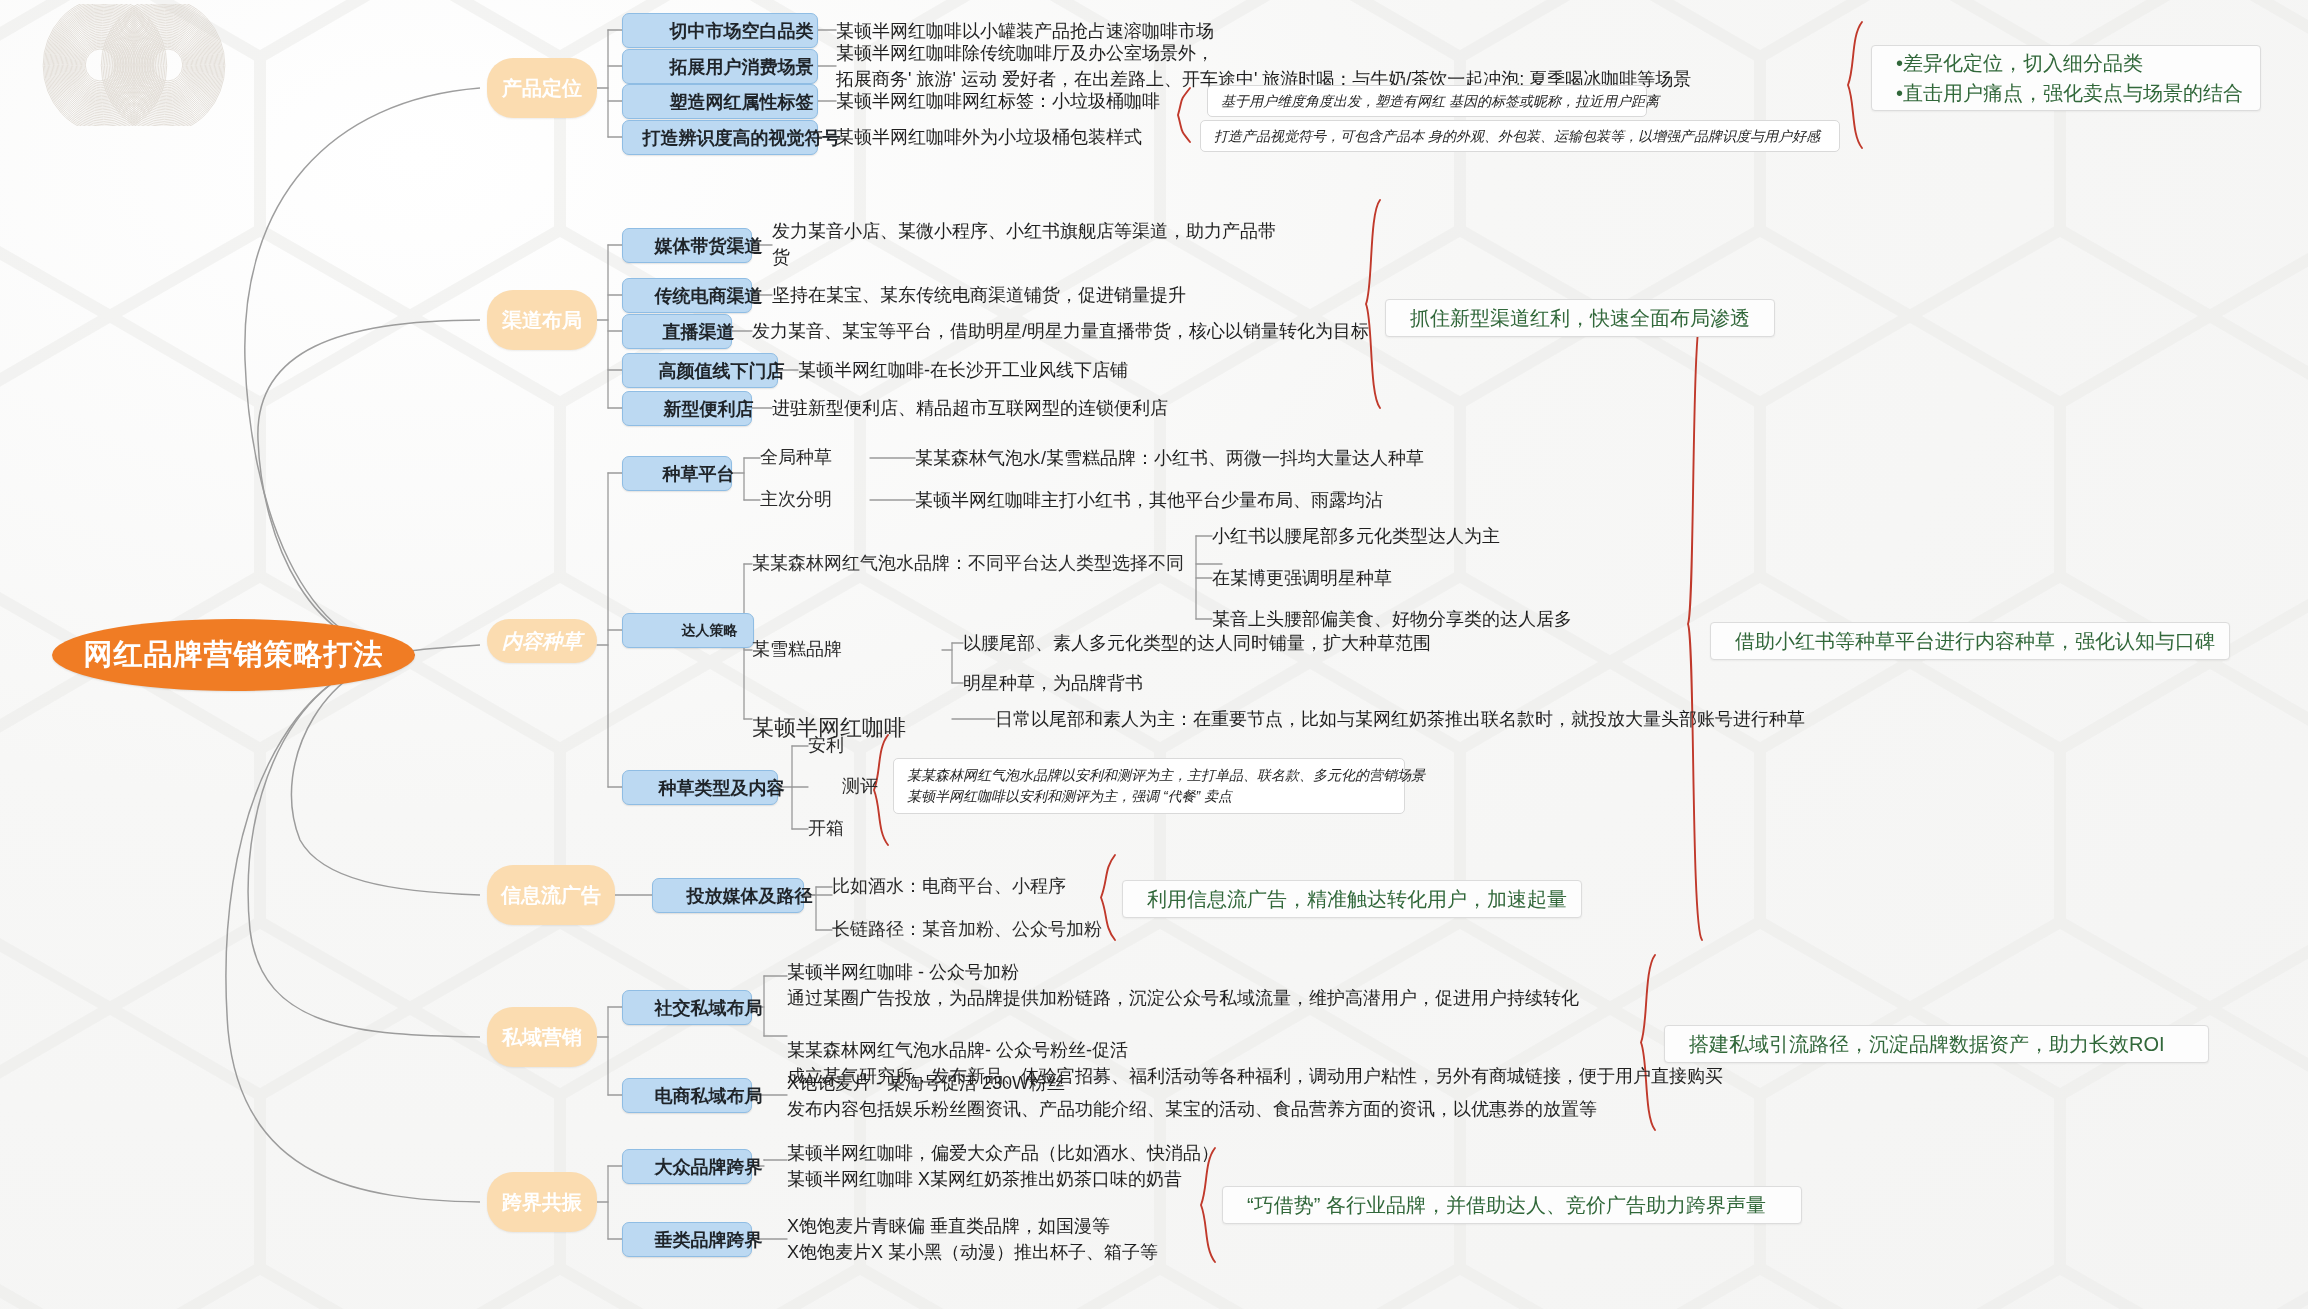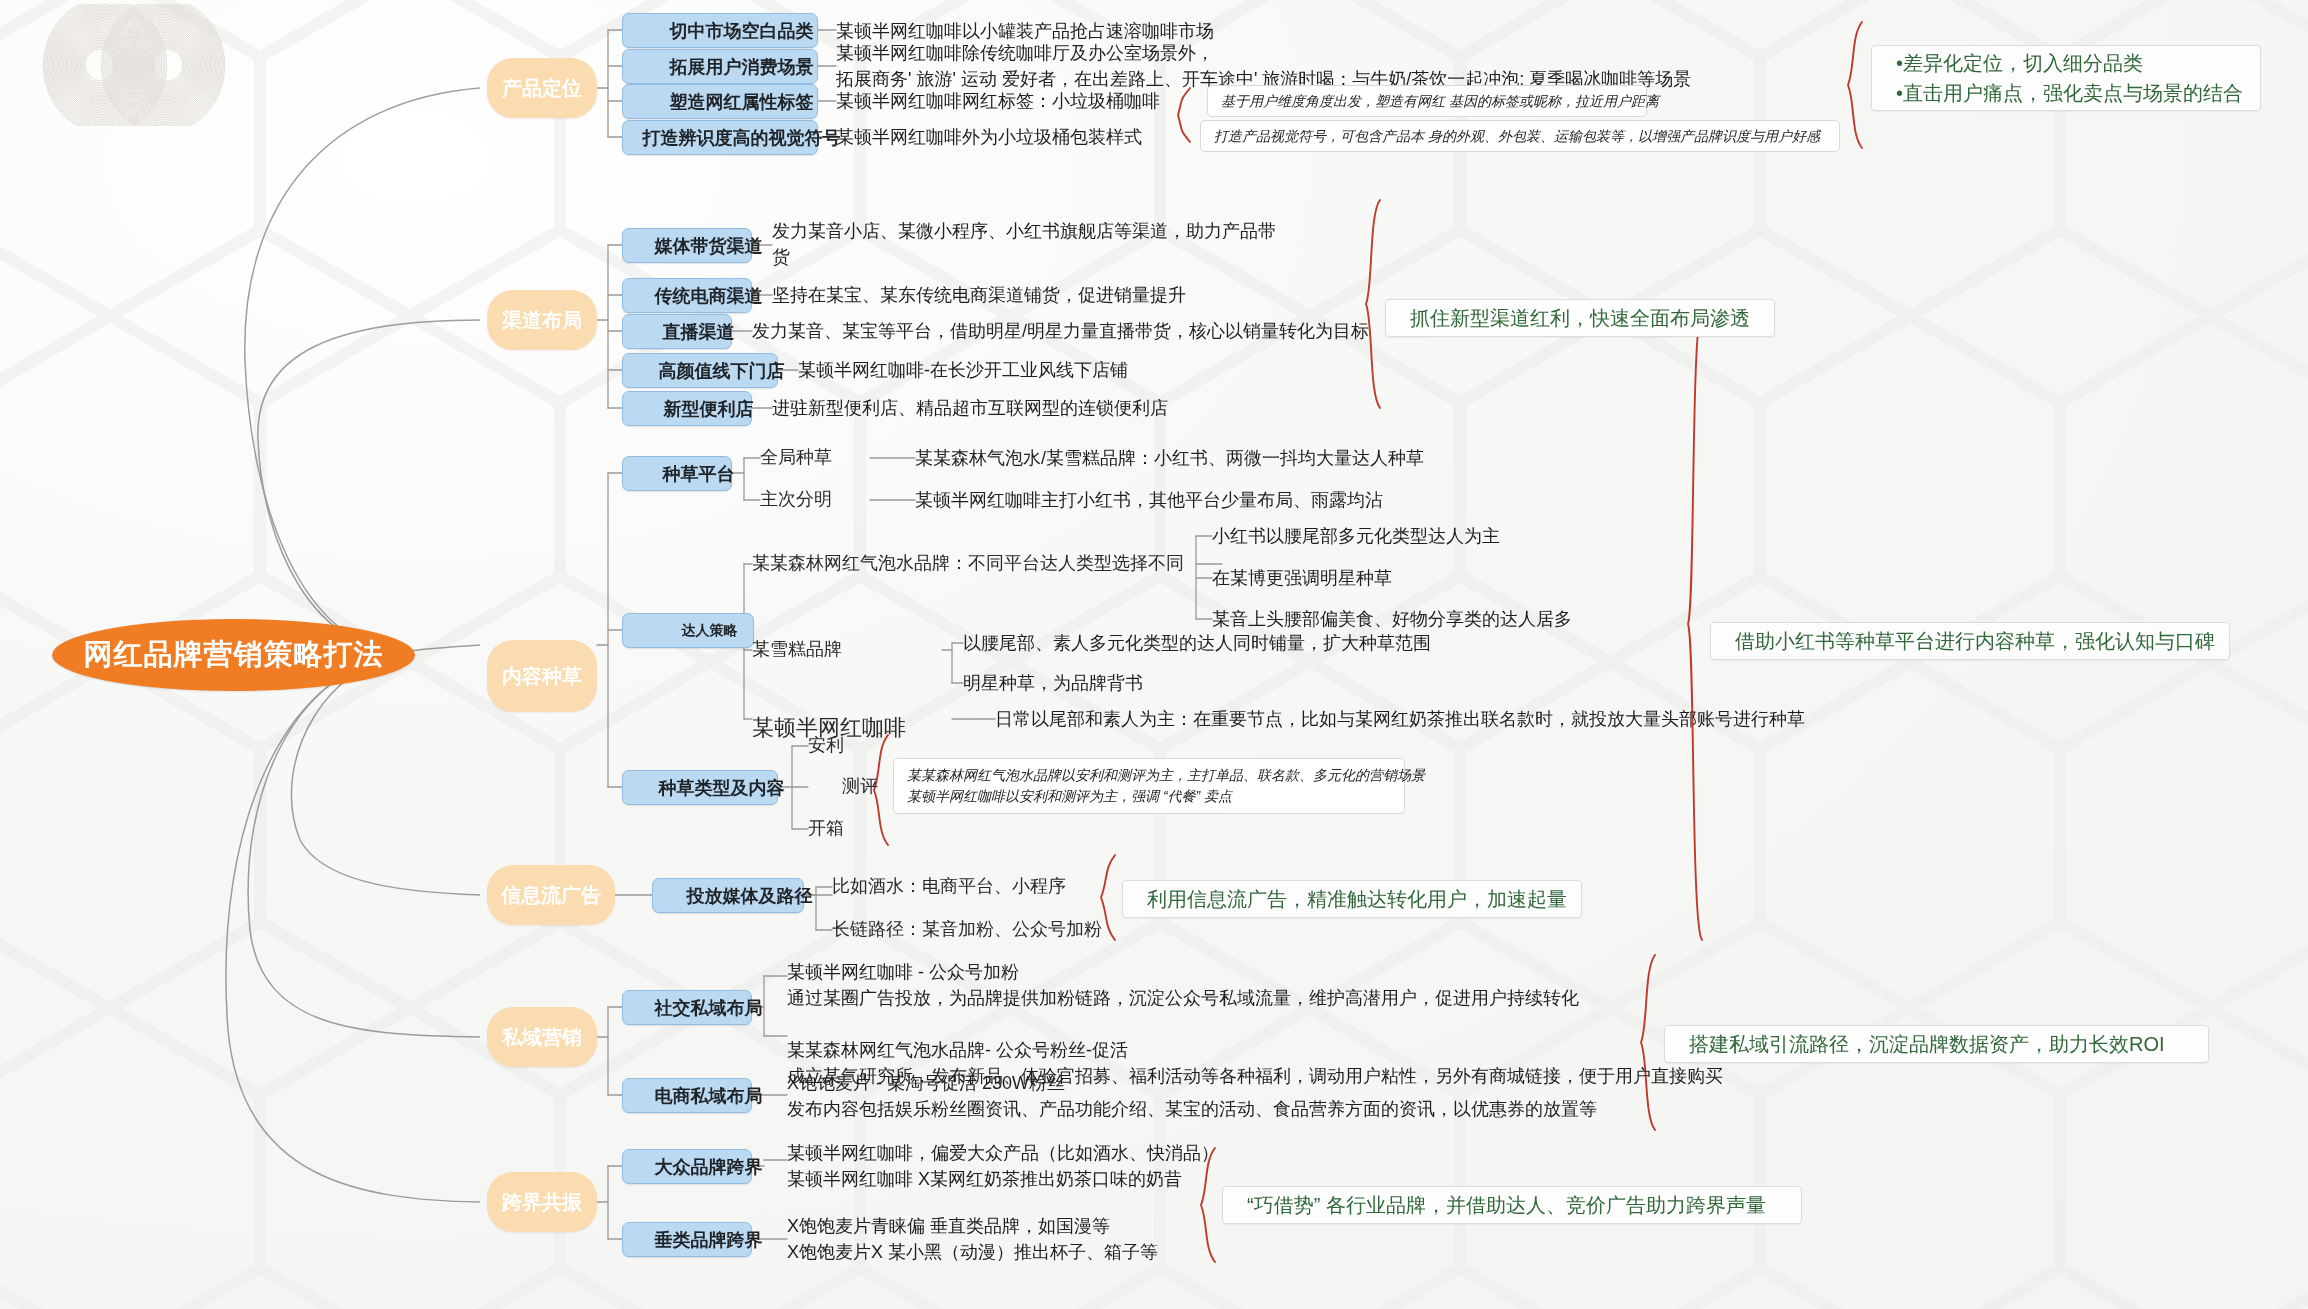--- a/index.html
+++ b/index.html
@@ -360,21 +360,21 @@
 
   <div class="node lvl3" style="left:622px; top:391px; width:130px; height:35px; font-size:18px;">
     <span>新型便利店</span>
     </div>
   <div class="node leaf" style="left:772px; top:392px; width:600px; height:33px; font-size:18px;">
     <span>进驻新型便利店、精品超市互联网型的连锁便利店</span></div>
 
   <div class="node callout" style="left:1385px; top:299px; width:390px; height:38px; font-size:20px;">
     <span>抓住新型渠道红利，快速全面布局渗透</span></div>
 
-  <div class="node lvl2" style="left:487px; top:640px; width:110px; height:72px; font-size:20px;">
+  <div class="node lvl2" style="left:487px; top:619px; width:110px; height:44px; font-size:20px;font-style:italic;">
     <span>内容种草</span>
   </div>
 
   <div class="node lvl3" style="left:622px; top:456px; width:110px; height:35px; font-size:18px;">
     <span>种草平台</span>
     </div>
   <div class="node plain" style="left:760px; top:445px; width:110px; height:26px; font-size:18px;">
     <span>全局种草</span></div>
   <div class="node leaf" style="left:915px; top:445px; width:600px; height:26px; font-size:18px;">
     <span>某某森林气泡水/某雪糕品牌：小红书、两微一抖均大量达人种草</span></div>

